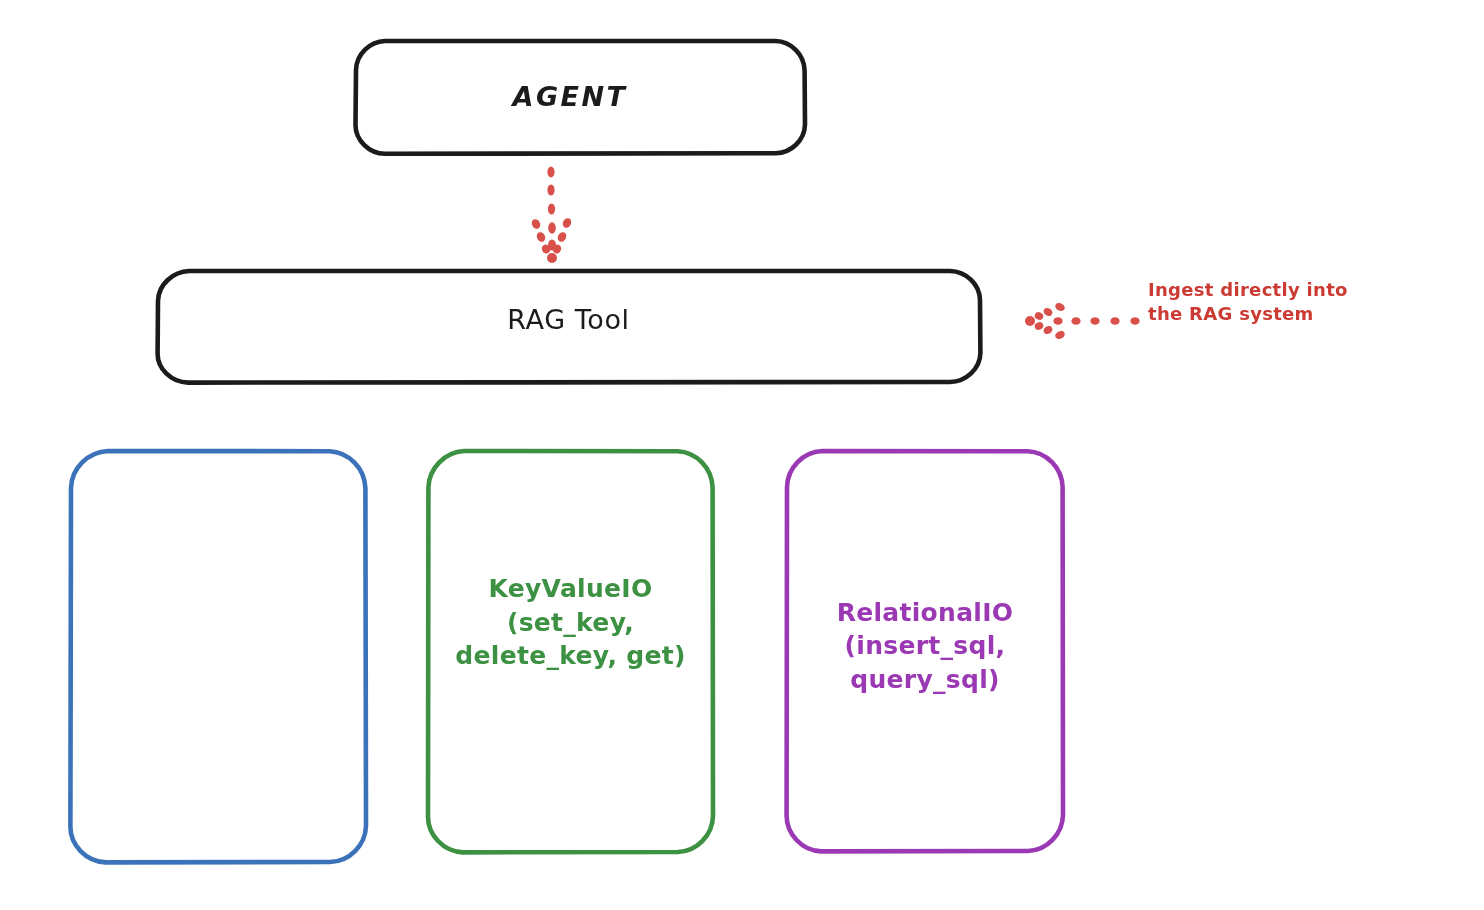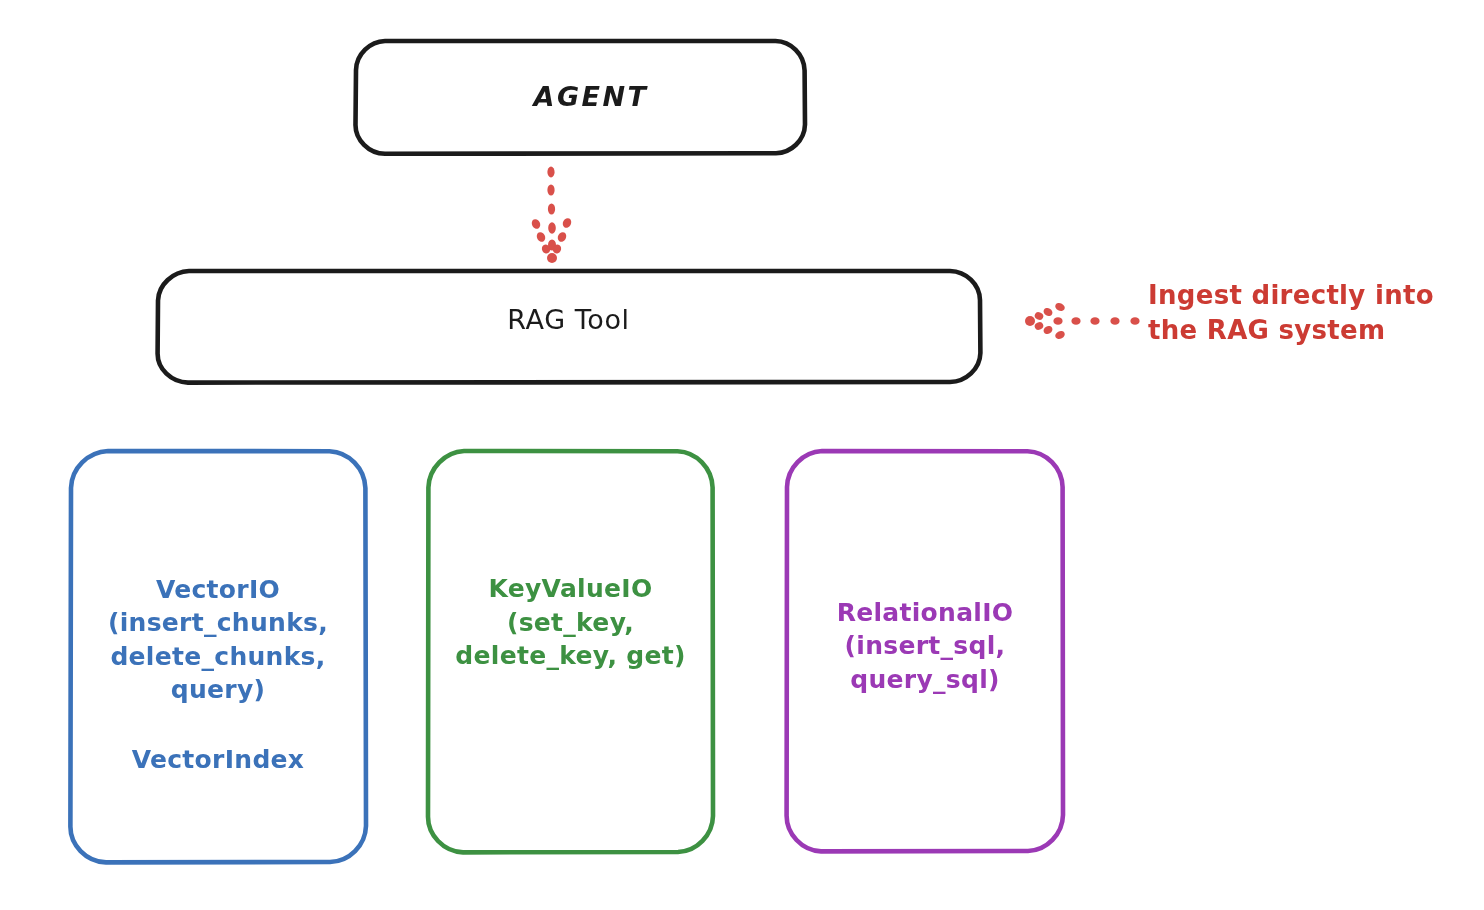--- a/index.html
+++ b/index.html
@@ -31,21 +31,21 @@
     pointer-events: auto;
   }
   .node-label {
     white-space: pre-line;
     line-height: 1.30;
     letter-spacing: 0.4px;
   }
 
   
   #node-agent {
-    left: 366px; top: 40px;
+    left: 345px; top: 40px;
     width: 450px; height: 114px;
   }
   #node-agent .node-label {
     font-family: "DejaVu Sans", sans-serif;
     font-size: 27px;
     font-style: italic;
     font-weight: 600;
     color: #1b1b1b;
     letter-spacing: 2.5px;
   }
@@ -92,21 +92,21 @@
   #node-relationalio .service-inner { margin-top: 26px; }
 
   .service-gap { height: 36px; }
 
   
   #annotation-ingest {
     position: absolute;
     left: 1148px; top: 278px;
     width: 330px;
     color: #cc3b33;
-    font-size: 26px;
+    font-size: 18px;
     font-weight: 600;
     line-height: 1.36;
     letter-spacing: 0.3px;
     white-space: pre-line;
     text-align: left;
   }
 
   .edge-hit {
     position: absolute;
     background: transparent;
@@ -209,26 +209,21 @@
 <div class="node" id="node-agent">
   <div class="node-label">AGENT</div>
 </div>
 
 <div class="node" id="node-ragtool">
   <div class="node-label">RAG Tool</div>
 </div>
 
 <div class="node" id="node-vectorio">
   <div class="service-inner">
-    <div class="service-label">VectorIO
-(insert_chunks,
-delete_chunks,
-query)</div>
     <div class="service-gap"></div>
-    <div class="service-label">VectorIndex</div>
   </div>
 </div>
 
 <div class="node" id="node-keyvalueio">
   <div class="service-inner">
     <div class="service-label">KeyValueIO
 (set_key,
 delete_key, get)</div>
     <div class="service-gap"></div>
   </div>

